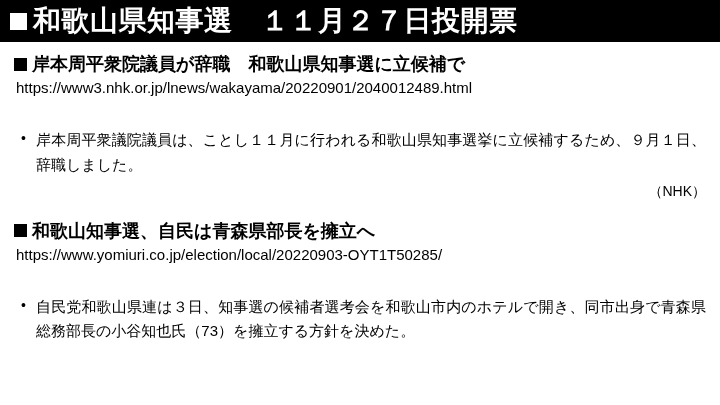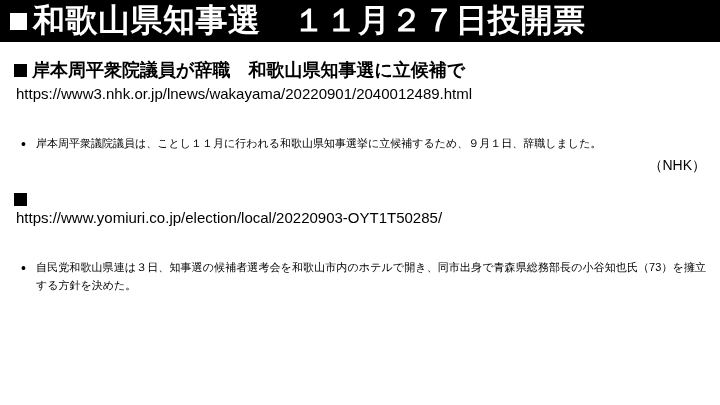--- a/index.html
+++ b/index.html
@@ -31,27 +31,27 @@
   }
   .title-bar .bullet-square {
     display: inline-block;
     width: 17px;
     height: 17px;
     background: #ffffff;
     margin-right: 6px;
     flex: 0 0 auto;
   }
   .title-text {
-    font-size: 32px;
+    font-size: 28px;
     font-weight: bold;
     letter-spacing: 0.5px;
     white-space: nowrap;
   }
   .content {
-    padding: 10px 14px 0 14px;
+    padding: 4px 14px 0 14px;
     box-sizing: border-box;
   }
   .section {
     margin-bottom: 4px;
   }
   .section-heading {
     display: flex;
     align-items: center;
     font-size: 18px;
     font-weight: bold;
@@ -74,21 +74,21 @@
     font-family: "Liberation Sans", "DejaVu Sans", sans-serif;
   }
   ul.bullets {
     list-style: none;
     margin: 0;
     padding: 0;
   }
   ul.bullets li {
     position: relative;
     padding-left: 22px;
-    font-size: 11px;
+    font-size: 15px;
     line-height: 1.65;
     margin-bottom: 5px;
     text-align: justify;
     margin-top: 32px;
   }
   ul.bullets li::before {
     content: "\2022";
     position: absolute;
     left: 7px;
     top: -1px;
@@ -125,20 +125,21 @@
         <li>岸本周平衆議院議員は、ことし１１月に行われる和歌山県知事選挙に立候補するため、９月１日、辞職しました。</li>
       </ul>
       <div class="attribution">（NHK）</div>
     </div>
 
     <div class="spacer"></div>
 
     <div class="section">
       <div class="section-heading">
         <span class="bullet-square"></span>
+        <span>和歌山知事選、自民は青森県部長を擁立へ</span>
       </div>
       <div class="source-url">https://www.yomiuri.co.jp/election/local/20220903-OYT1T50285/</div>
       <ul class="bullets">
         <li>自民党和歌山県連は３日、知事選の候補者選考会を和歌山市内のホテルで開き、同市出身で青森県総務部長の小谷知也氏（73）を擁立する方針を決めた。</li>
       </ul>
     </div>
 
   </div>
 </div>
 

